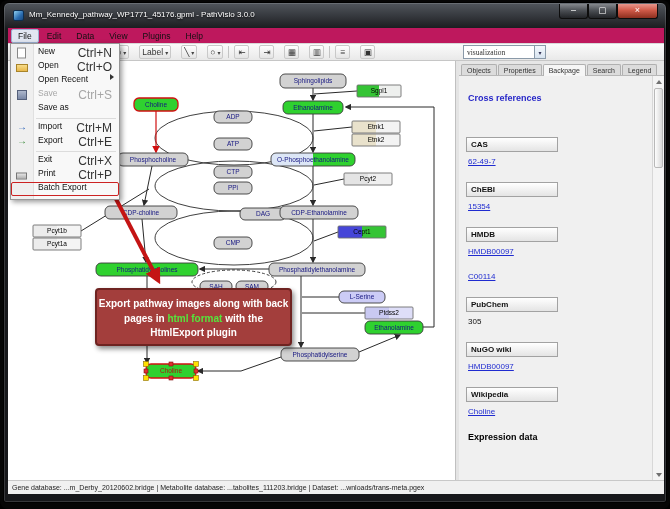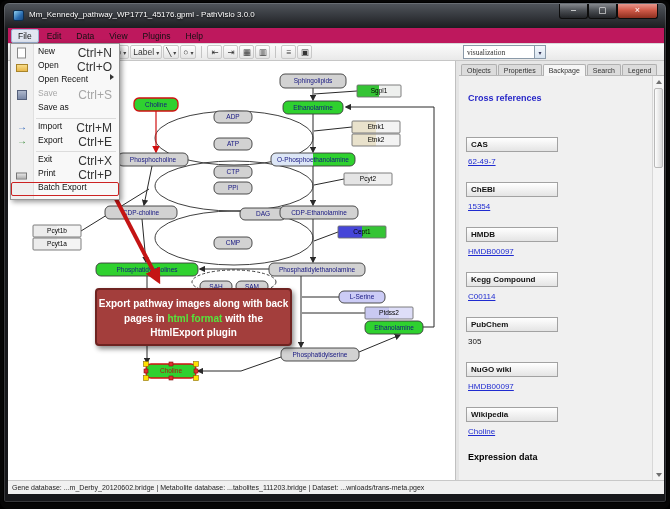--- a/index.html
+++ b/index.html
@@ -19,21 +19,21 @@
     background:linear-gradient(rgba(255,255,255,.3),rgba(255,255,255,.06) 45%,rgba(0,0,0,.3));
     color:#fff;font-size:9px;line-height:13px;text-align:center;cursor:pointer;}
   .wc.close-button{width:41px;background:linear-gradient(#e8968c,#cf5a48 45%,#8e2f1f);}
   .client{position:absolute;left:4px;top:25px;width:656px;height:466px;background:#f0f0f0;}
 
   .menubar{height:16px;background:#be185d;border-bottom:1px solid #d8d8d8;display:flex;align-items:center;padding-left:3px;font-size:8.5px;color:#111;}
   .mb-item{padding:1px 6px;margin-right:1px;border:1px solid transparent;border-radius:2px;cursor:default;}
   .mb-item.open{background:#e2e7f2;border-color:#9aafd0;}
 
   .toolbar{height:17px;background:linear-gradient(#fbfbfb,#e9e9e9);border-bottom:1px solid #c6c6c6;display:flex;align-items:center;padding:0 4px;gap:2px;font-size:8px;color:#333;}
-  .tb-group{display:flex;gap:1px;}
+  .tb-group{display:flex;gap:10px;}
   .tb-btn{min-width:15px;height:14px;display:flex;align-items:center;justify-content:center;font-size:8.5px;color:#333;
     border:1px solid #c9c9c9;background:linear-gradient(#fff,#e4e4e4);border-radius:2px;padding:0 2px;cursor:pointer;}
   .tb-btn.caret::after{content:"▾";font-size:6px;margin-left:2px;color:#444;}
   .tb-sep{width:1px;height:12px;background:#c4c4c4;margin:0 3px;}
   .zoom-label{margin-left:4px;font-size:7.5px;}
   .combo{display:flex;align-items:center;height:14px;border:1px solid #8a99a8;background:#fff;font-size:7.5px;}
   .combo .val{padding:0 3px;white-space:nowrap;overflow:hidden;font-family:Liberation Serif, serif;}
   .combo .drop{width:11px;height:100%;background:linear-gradient(#f4f8fc,#d8e4f0);border-left:1px solid #8a99a8;
     display:flex;align-items:center;justify-content:center;color:#335;}
   .combo .drop::before{content:"▾";font-size:6px;}
@@ -357,21 +357,20 @@
           <div class="side-body">
             <div class="side-content">
               <div class="xref-heading">Cross references</div>
               <div class="ref-list">
                   <div class="xref-db">CAS</div>
                   <div class="xref-id">62-49-7</div>
                   <div class="xref-db">ChEBI</div>
                   <div class="xref-id">15354</div>
                   <div class="xref-db">HMDB</div>
                   <div class="xref-id">HMDB00097</div>
-                  <div class="xref-db">Kegg Compound</div>
                   <div class="xref-id">C00114</div>
                   <div class="xref-db">PubChem</div>
                   <div class="xref-id plain">305</div>
                   <div class="xref-db">NuGO wiki</div>
                   <div class="xref-id">HMDB00097</div>
                   <div class="xref-db">Wikipedia</div>
                   <div class="xref-id">Choline</div>
                 </div>
               <div class="expr-heading">Expression data</div>
             </div>

